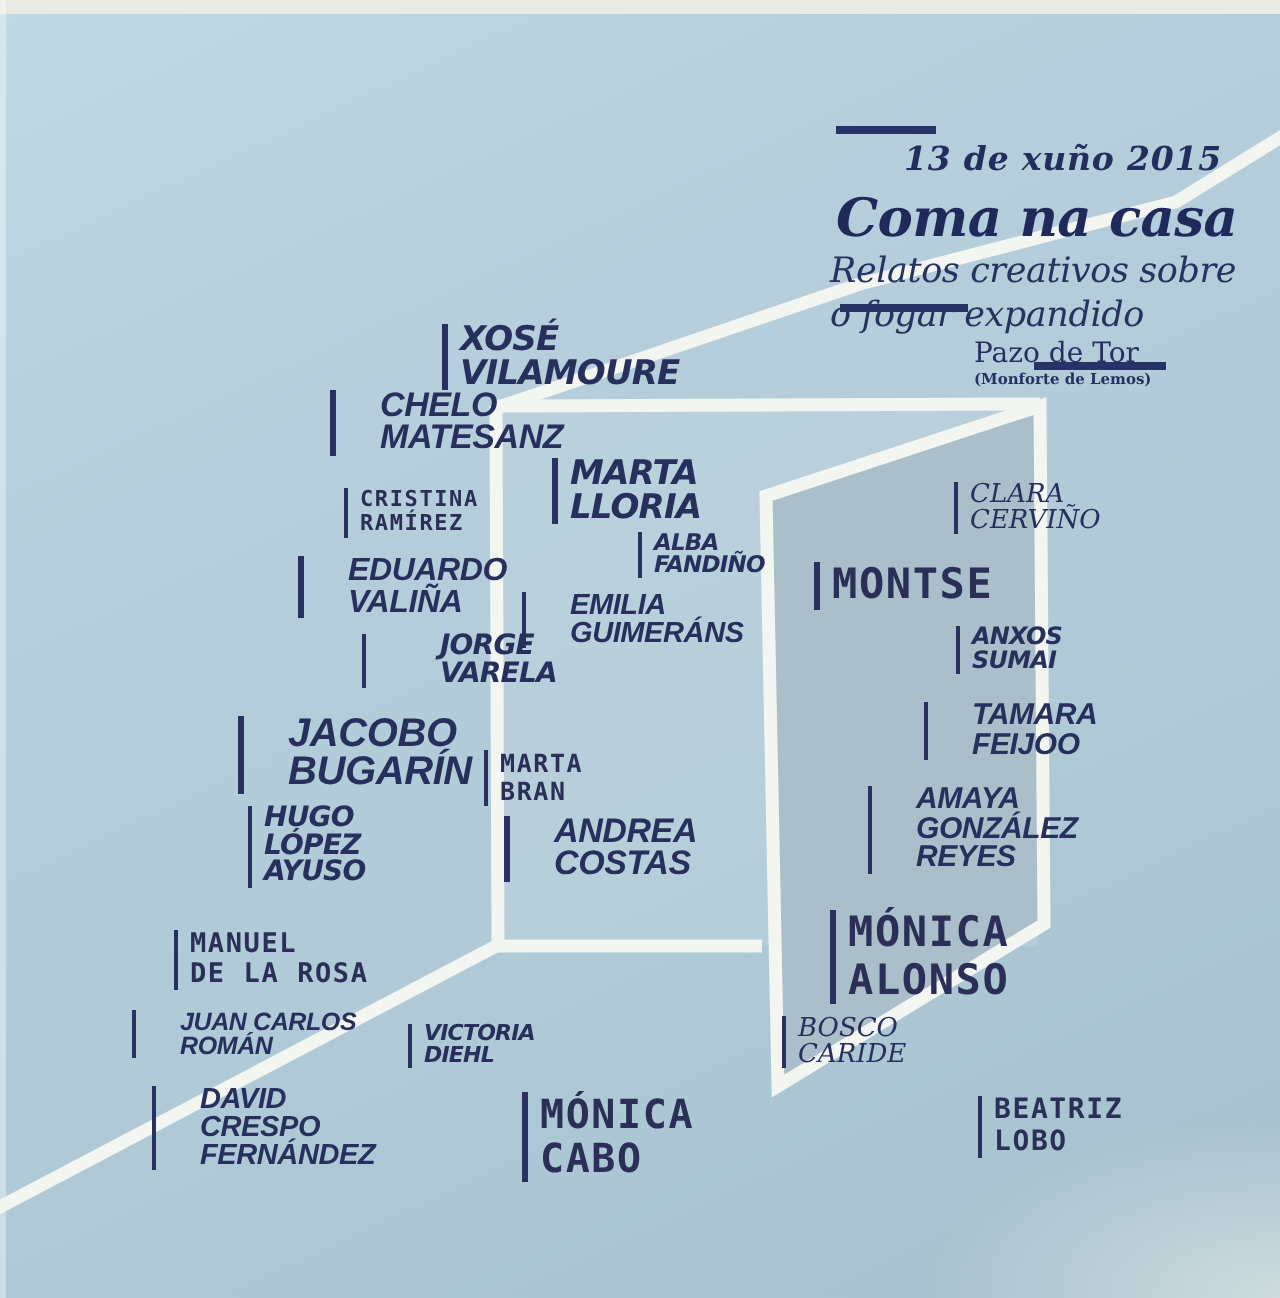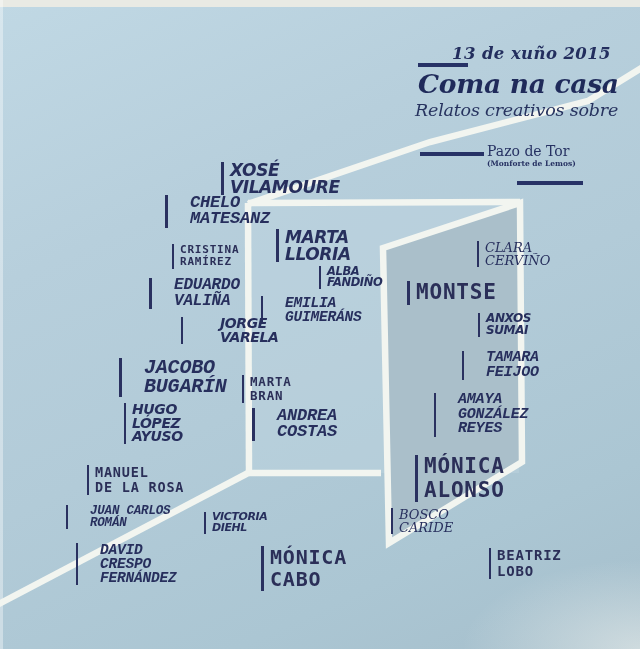--- a/index.html
+++ b/index.html
@@ -7,37 +7,37 @@
   .poster{
     position:relative;width:640px;height:649px;overflow:hidden;
     background:linear-gradient(155deg,#c0d8e4 0%,#b7cfdc 30%,#b2cbd8 55%,#abc6d3 80%,#a6bfcc 100%);
   }
   .photo-edge-top{position:absolute;left:0;top:0;width:640px;height:7px;background:#e9eae4;}
   .photo-edge-left{position:absolute;left:0;top:0;width:3px;height:649px;background:rgba(255,255,255,.38);}
   .photo-corner-br{position:absolute;right:0;bottom:0;width:180px;height:90px;
     background:radial-gradient(ellipse at 100% 100%,rgba(240,242,238,.55),rgba(240,242,238,0) 70%);}
   svg.scene{position:absolute;left:0;top:0;}
   
-  .hdr{position:absolute;color:#232e5e;}
+  .hdr{position:absolute;color:#232e5e;margin-top:26px;}
   .date{left:452px;top:44px;font:italic bold 16.5px "DejaVu Serif",serif;letter-spacing:.4px;}
   .bar{position:absolute;background:#273266;}
   .bar1{left:418px;top:63px;width:50px;height:4px;}
   .barv{left:420px;top:152px;width:64px;height:4px;}
   .bar2{left:517px;top:181px;width:66px;height:4px;}
   .title{left:418px;top:68px;font:italic bold 26.5px "DejaVu Serif",serif;letter-spacing:-.3px;color:#1f2a5a;}
   .sub{font:italic 17.5px "DejaVu Serif",serif;color:#27335f;letter-spacing:-.2px;}
   .sub1{left:415px;top:100px;}
   .sub2{left:415px;top:122px;}
   .venue{left:487px;top:143px;font:14px "DejaVu Serif",serif;color:#263162;}
   .venue-detail{left:487px;top:159px;font:bold 7.5px "DejaVu Serif",serif;color:#263162;}
   
   .name{position:absolute;white-space:nowrap;color:#272f5d;
         border-left:3px solid #2a3160;padding-left:6px;}
   .name span{display:block;}
-  .f-serif{font-family:Liberation Mono, monospace;font-style:italic;font-weight:bold;line-height:.97;letter-spacing:-.2px;padding-left:22px;}
+  .f-serif{font-family:Liberation Sans, sans-serif;font-style:italic;font-weight:bold;line-height:.97;letter-spacing:-.2px;padding-left:22px;}
   .f-serif-light{font-family:"DejaVu Serif",serif;font-style:italic;font-weight:normal;line-height:1.0;}
   .f-sans{font-family:"DejaVu Sans",sans-serif;font-style:italic;font-weight:bold;line-height:.98;letter-spacing:-.4px;}
   .f-mono{font-family:"DejaVu Sans Mono",monospace;font-weight:bold;line-height:1.12;letter-spacing:.8px;color:#2b2f58;}
 </style>
 </head>
 <body>
 
 <div class="poster">
 
   <div class="photo-edge-top"></div>
@@ -58,20 +58,21 @@
       <polygon points="383,248 520,203 522,462 389,543"></polygon>
     </g>
   </svg>
 
   <div class="photo-corner-br"></div>
 
   <div class="hdr date">13 de xuño 2015</div>
   <div class="bar bar1"></div>
   <div class="hdr title">Coma na casa</div>
   <div class="hdr sub sub1">Relatos creativos sobre</div>
+  <div class="hdr sub sub2">o fogar expandido</div>
   <div class="bar barv"></div>
   <div class="hdr venue">Pazo de Tor</div>
   <div class="hdr venue-detail">(Monforte de Lemos)</div>
   <div class="bar bar2"></div>
 
   <div id="names">
       <div class="name f-sans" style="left: 221px; top: 162px; font-size: 17px; border-left-width: 3px;">
         <span>XOSÉ</span>
         <span>VILAMOURE</span>
       </div>

